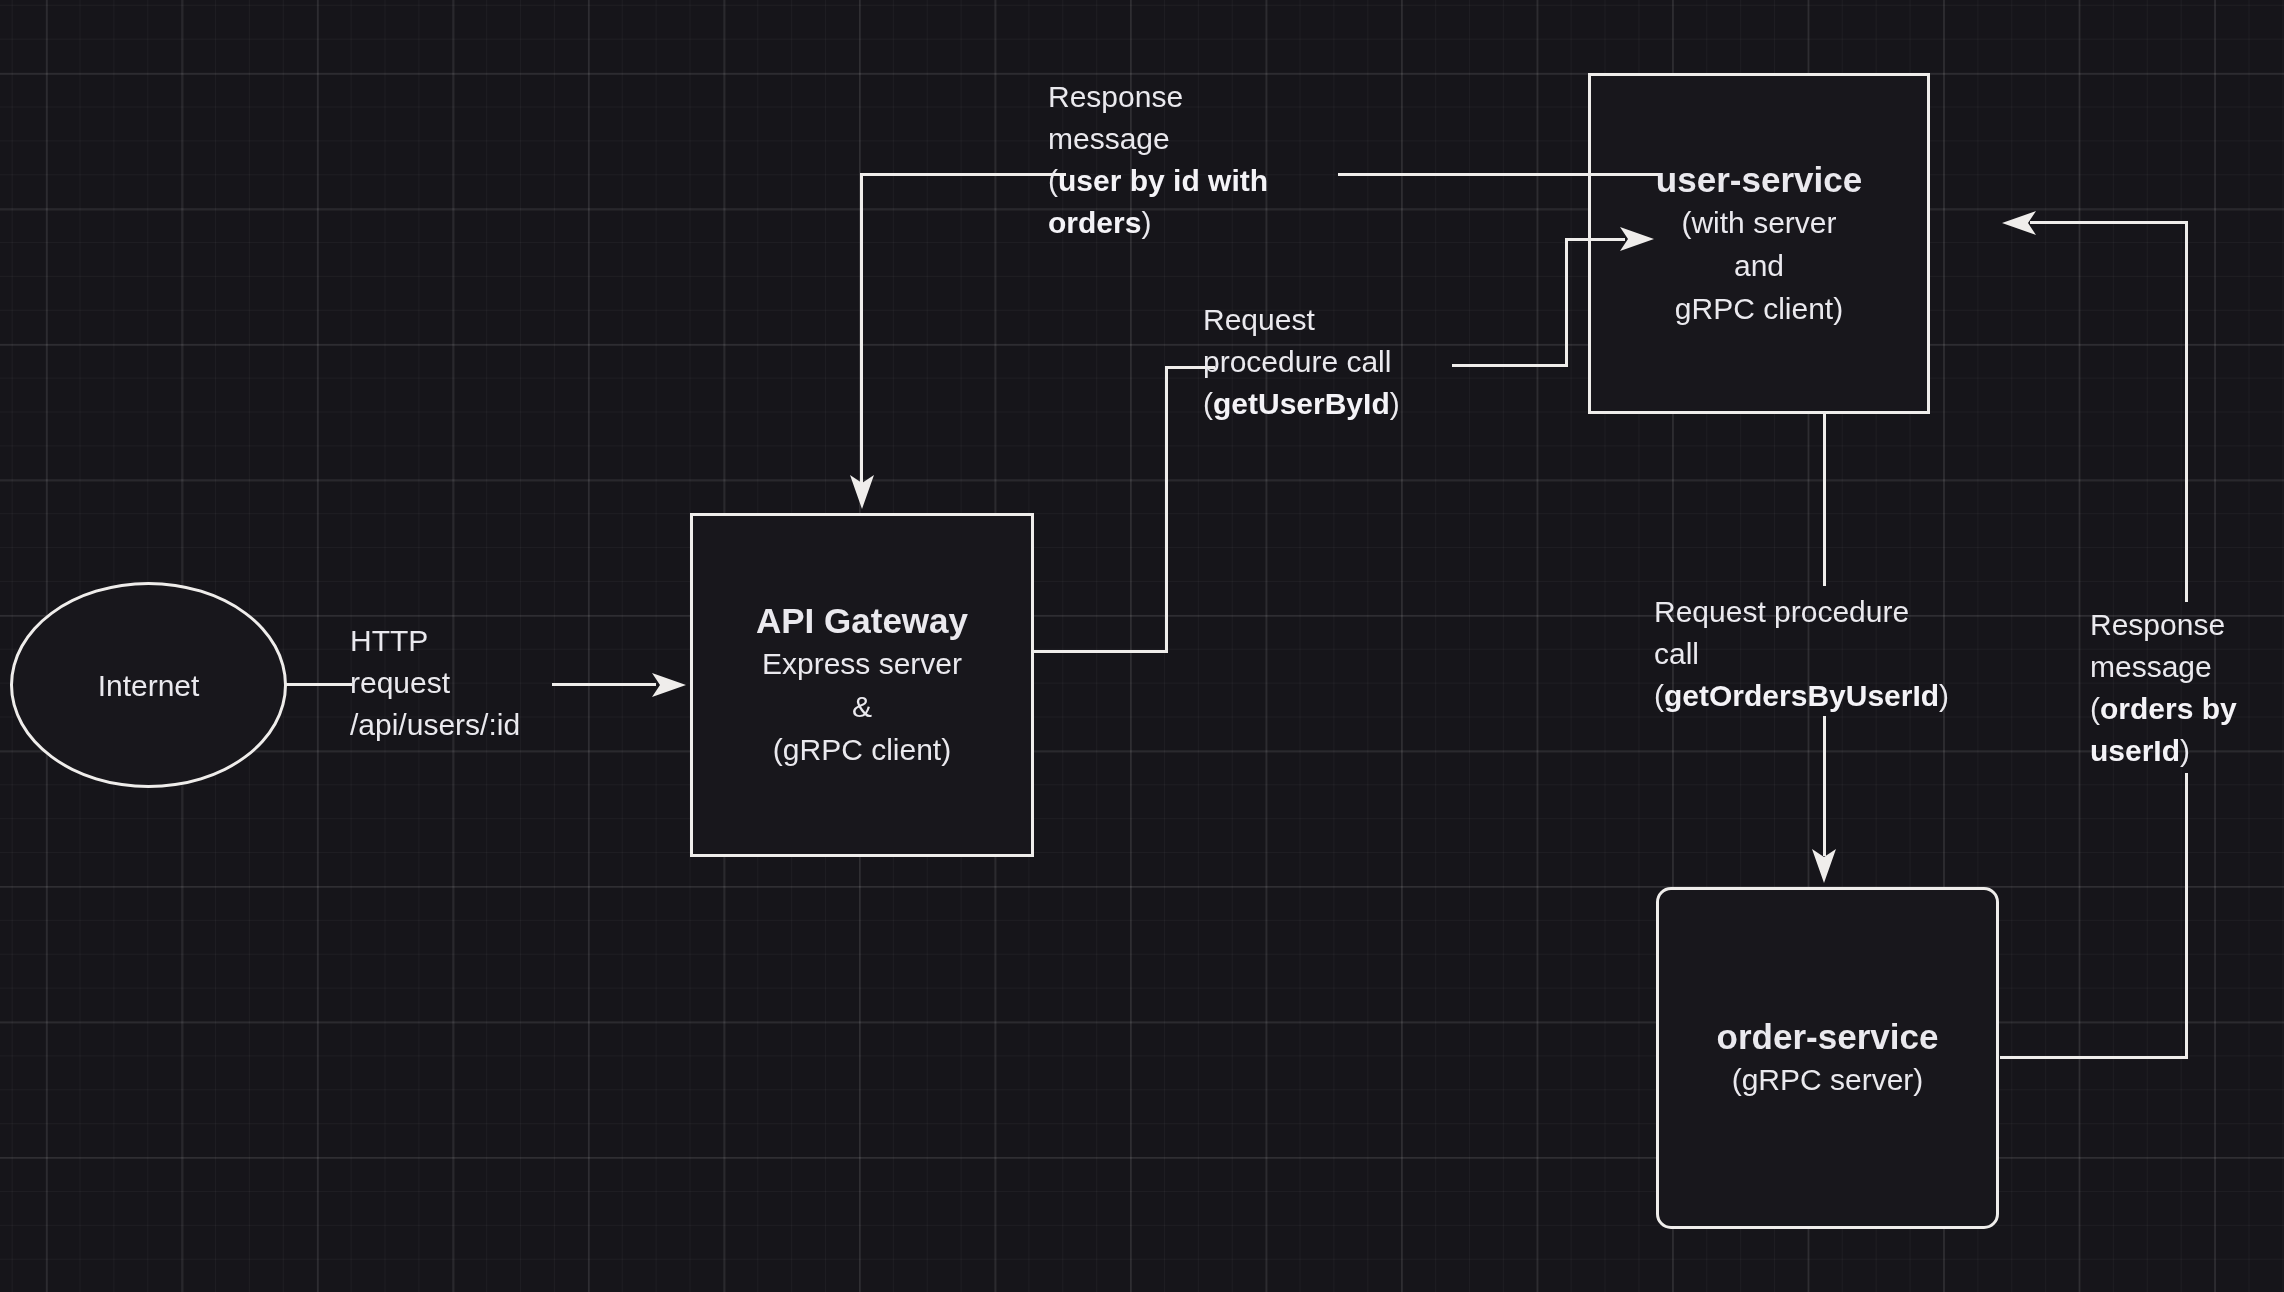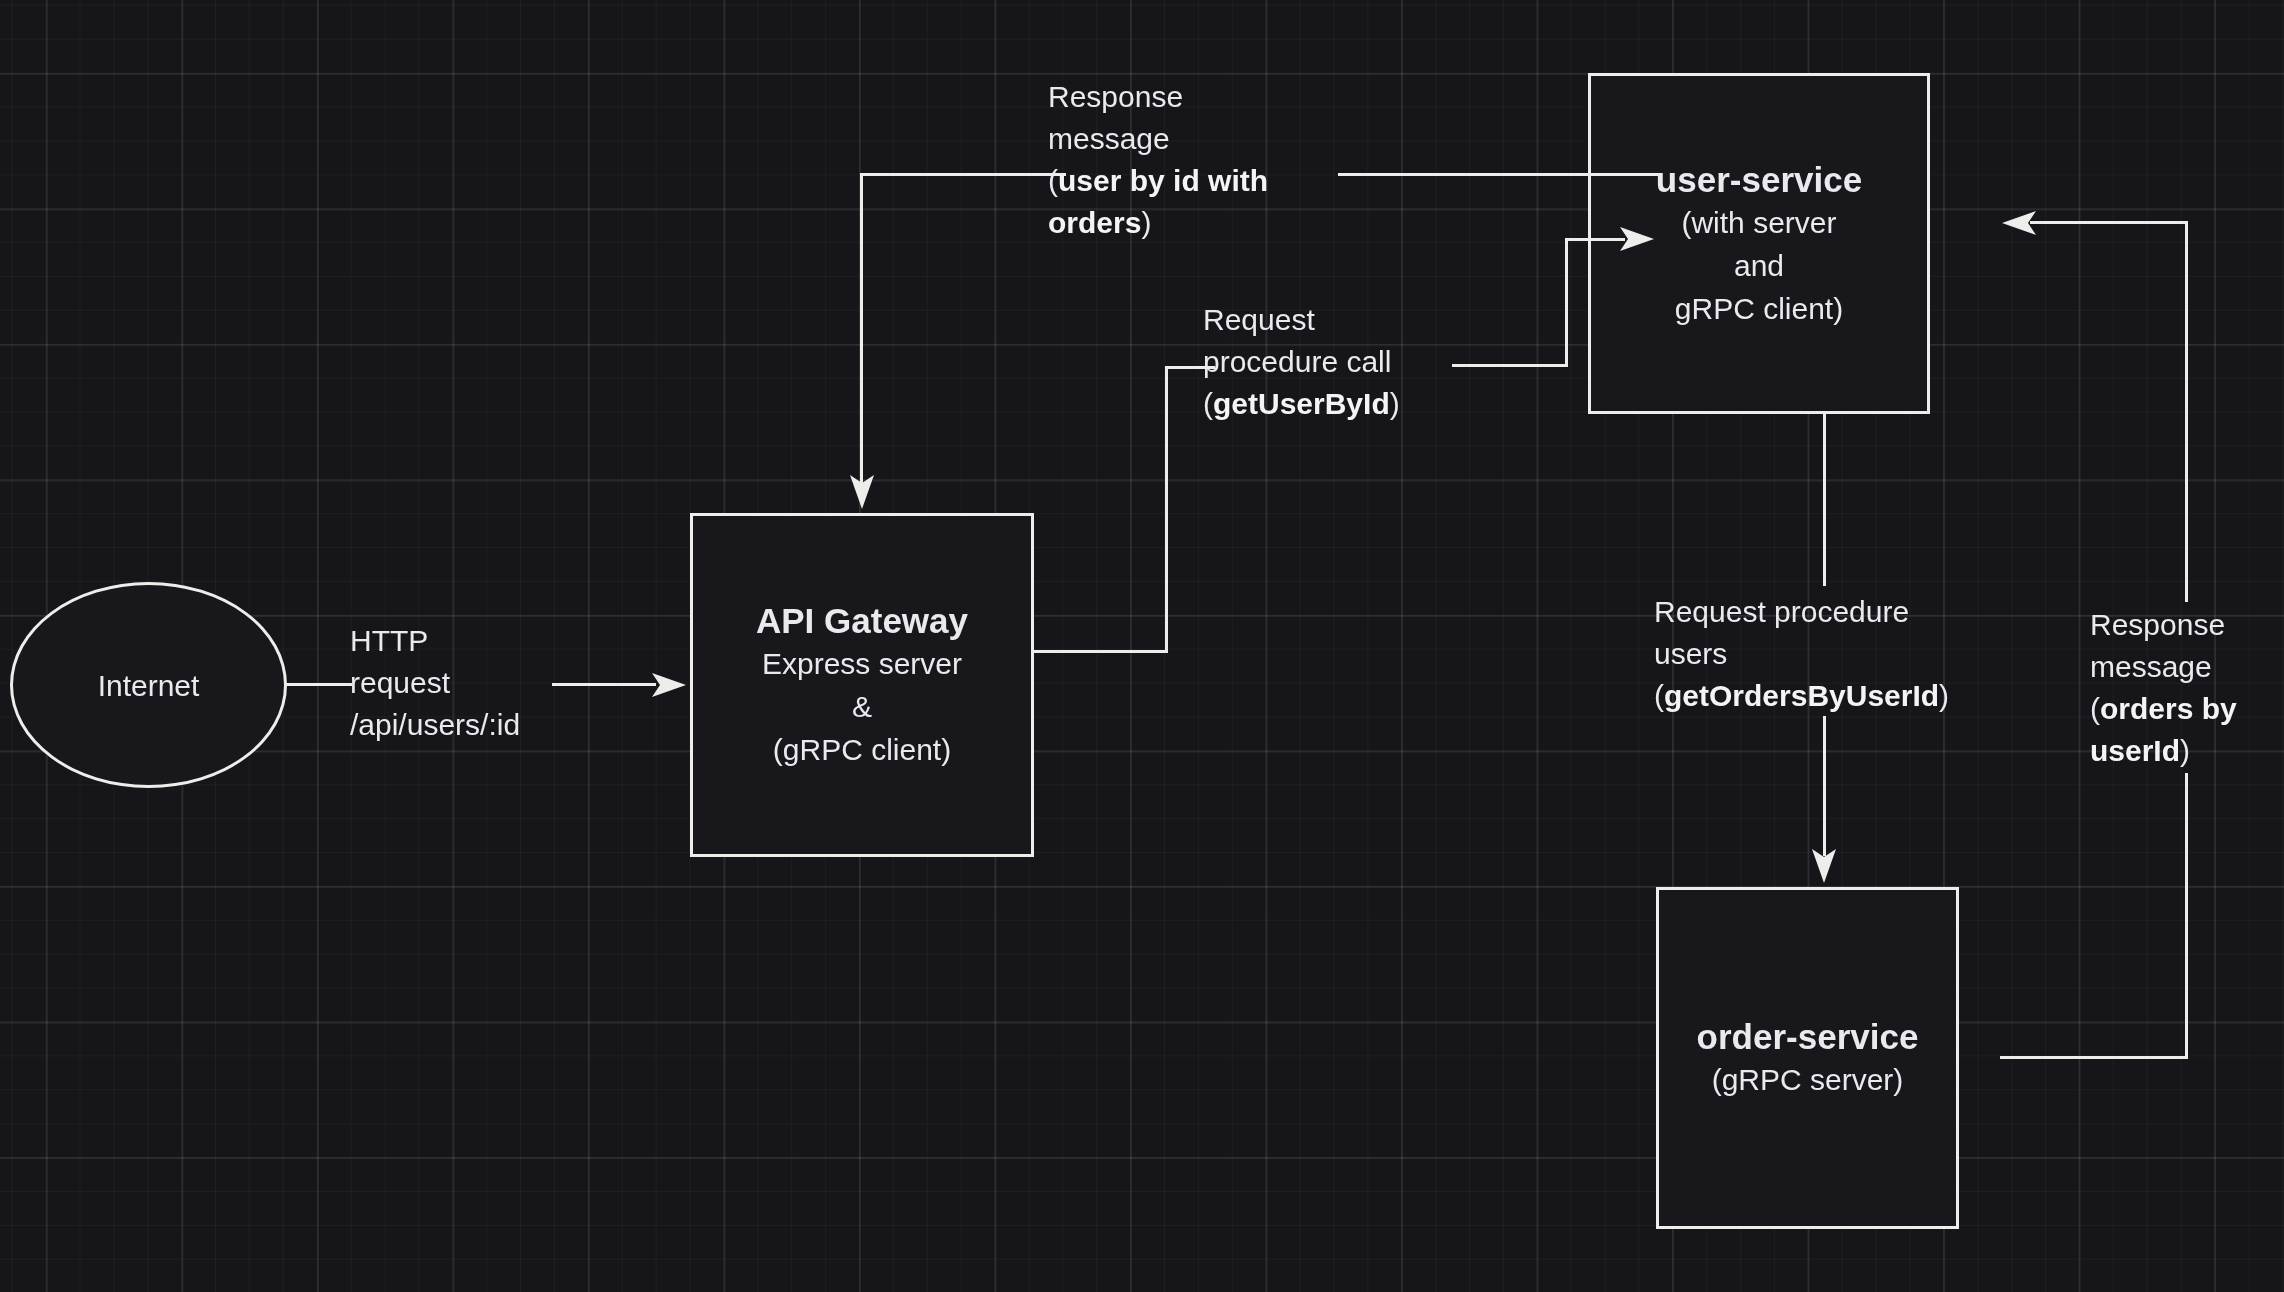--- a/index.html
+++ b/index.html
@@ -78,21 +78,21 @@
 
   <div class="node" style="left:1588px; top:73px; width:342px; height:341px;">
     <div class="node-text">
       <div class="node-title">user-service</div>
       <div>(with server</div>
       <div>and</div>
       <div>gRPC client)</div>
     </div>
   </div>
 
-  <div class="node" style="left:1656px; top:887px; width:303px; height:342px;">
+  <div class="node" style="left:1656px; top:887px; width:343px; height:342px;border-radius:15px;">
     <div class="node-text">
       <div class="node-title">order-service</div>
       <div>(gRPC server)</div>
     </div>
   </div>
 
   <div class="edge" style="left:286px; top:683px; width:66px; height:3px;"></div>
   <div class="edge" style="left:552px; top:683px; width:104px; height:3px;"></div>
   <div class="arrowhead" style="left:652px; top:672px;">
     <svg width="34" height="26" viewBox="0 0 34 26">
@@ -139,21 +139,21 @@
 
   <div class="edge" style="left:1823px; top:414px; width:3px; height:172px;"></div>
   <div class="edge" style="left:1823px; top:716px; width:3px; height:140px;"></div>
   <div class="arrowhead rot90" style="left:1807px; top:853px;">
     <svg width="34" height="26" viewBox="0 0 34 26">
         <polygon points="0,1 34,13 0,25 8,13"></polygon>
       </svg>
   </div>
   <div class="edge-label" style="left:1654px; top:591px; width:340px;">
     <div>Request procedure</div>
-    <div>users</div>
+    <div>call</div>
     <div><span>(</span><b>getOrdersByUserId</b><span>)</span></div>
   </div>
 
   <div class="edge" style="left:2000px; top:1056px; width:188px; height:3px;"></div>
   <div class="edge" style="left:2185px; top:773px; width:3px; height:286px;"></div>
   <div class="edge" style="left:2185px; top:222px; width:3px; height:380px;"></div>
   <div class="edge" style="left:2030px; top:221px; width:158px; height:3px;"></div>
   <div class="arrowhead rot180" style="left:2002px; top:210px;">
     <svg width="34" height="26" viewBox="0 0 34 26">
         <polygon points="0,1 34,13 0,25 8,13"></polygon>

